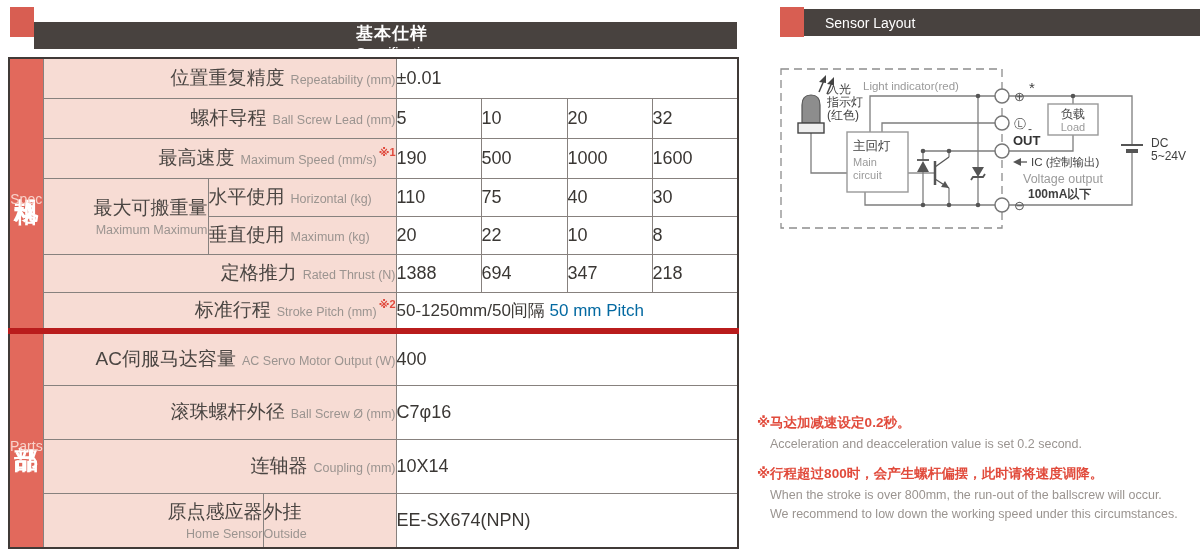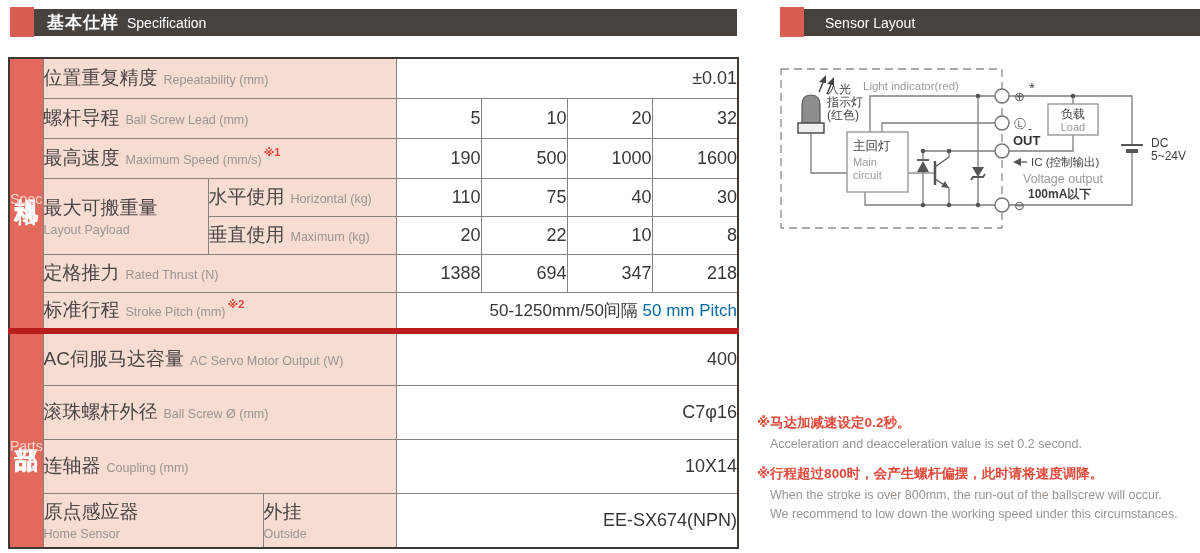--- a/index.html
+++ b/index.html
@@ -14,44 +14,44 @@
   .hdr-en{font-size:14px;font-weight:normal;margin-left:8px;}
 
   
   table.spec{border-collapse:collapse;table-layout:fixed;width:729px;border:2px solid #403a37;}
   table.spec td{border:1px solid #87817e;padding:0;overflow:hidden;}
   tr.sect-first td{border-top:6px solid #b91c1c;}
   td.strip{background:#e2695c;text-align:center;vertical-align:middle;}
   .strip-zh{display:block;margin:0 auto;writing-mode:vertical-rl;text-orientation:upright;
             color:#fff;font-size:24px;font-weight:bold;line-height:1;letter-spacing:3px;}
   .strip-en{display:block;color:#f9d2ca;font-size:14px;margin-top:5px;}
-  td.lbl{background:#f7dcd4;vertical-align:middle;padding-left:14px;}
+  td.lbl{background:#f7dcd4;vertical-align:middle;padding-left:14px;text-align:right;}
   td.lbl2{background:#f7dcd4;vertical-align:middle;padding-left:10px;}
   .lbl-zh{font-size:19px;font-weight:500;color:#4a4542;}
   .lbl-en{font-size:12.5px;color:#9b9490;margin-left:6px;}
   .lbl-sub{display:block;font-size:12.5px;color:#9b9490;margin-top:2px;}
   .sup-note{color:#e04a3d;font-size:11px;font-weight:bold;position:relative;top:-8px;margin-left:2px;}
-  td.val{background:#fff;text-align:right;vertical-align:middle;font-size:18px;color:#3a3734;}
+  td.val{background:#fff;text-align:left;vertical-align:middle;font-size:18px;color:#3a3734;}
   .val-big{font-size:20px;}
   .val-sub{color:#0369a1;}
 
   
   .notes{width:446px;}
   .note-zh{color:#e14b3c;font-size:13.5px;font-weight:bold;margin:0 0 4px 0;}
   .note-en{color:#9a9490;font-size:12.5px;margin:0 0 2px 13px;line-height:1.35;}
   .note-gap{height:10px;}
 
   
   svg text{font-family:"Liberation Sans","DejaVu Sans",sans-serif;}
 </style>
 </head>
 <body>
 
 <div class="abs hdr-square" style="left:10px;top:7px;"></div>
-<div class="abs hdr-bar" style="left:34px;top:9px;width:690px;">
+<div class="abs hdr-bar" style="left:34px;top:22px;width:690px;flex-direction:column;">
   <span class="hdr-zh">基本仕样</span>
   <span class="hdr-en">Specification</span>
 </div>
 
 <div class="abs hdr-square" style="left:780px;top:7px;"></div>
 <div class="abs hdr-bar" style="left:804px;top:9px;width:383px;">
   <span class="hdr-en">Sensor Layout</span>
 </div>
 
 <table class="spec abs" style="left:8px;top:57px;">
@@ -90,21 +90,21 @@
       <span class="lbl-zh">最高速度</span><span class="lbl-en">Maximum Speed (mm/s)</span><span class="sup-note">※1</span>
     </td>
     <td class="val">190</td>
     <td class="val">500</td>
     <td class="val">1000</td>
     <td class="val">1600</td>
   </tr>
   <tr style="height:38px">
     <td class="lbl" rowspan="2">
       <span class="lbl-zh">最大可搬重量</span>
-      <span class="lbl-sub">Layout Payload</span>
+      <span class="lbl-sub">Maximum Maximum</span>
     </td>
     <td class="lbl2" colspan="2">
       <span class="lbl-zh">水平使用</span><span class="lbl-en">Horizontal (kg)</span>
     </td>
     <td class="val">110</td>
     <td class="val">75</td>
     <td class="val">40</td>
     <td class="val">30</td>
   </tr>
   <tr style="height:38px">

